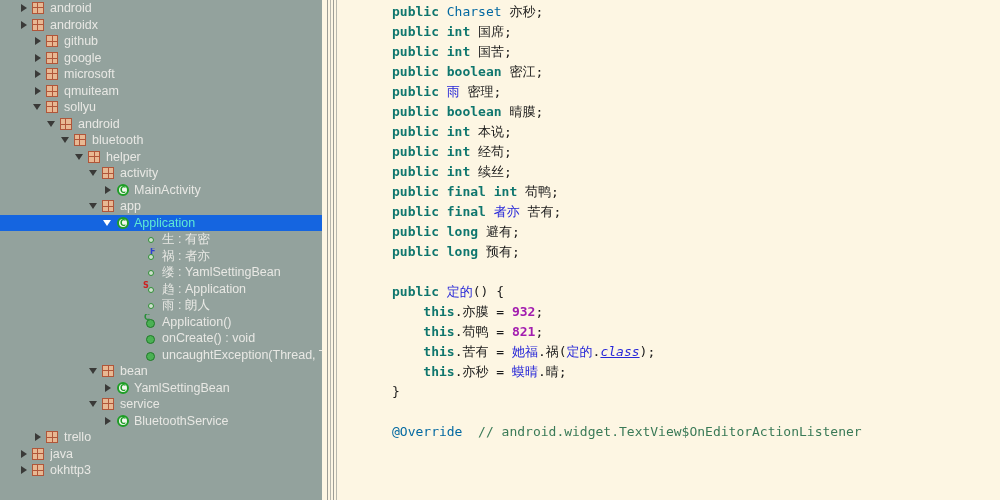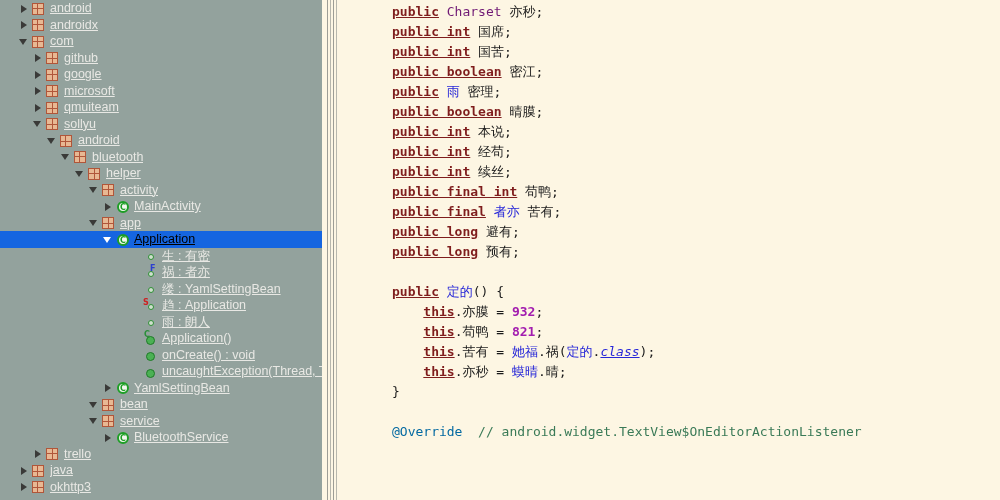--- a/index.html
+++ b/index.html
@@ -25,30 +25,29 @@
     height: 500px;
     background: #93a29d;
     overflow: hidden;
     flex: 0 0 322px;
   }
   .tree-row {
     position: relative;
     height: 16.5px;
     line-height: 16.5px;
     display: flex;
-    align-items: flex-end;
+    align-items: flex-start;
     white-space: nowrap;
     font-size: 12.5px;
     color: #e8e8e4;
     overflow: hidden;
-    text-decoration: underline;
   }
   .tree-row.selected {
     background: #1565e0;
-    color: #000000;
+    color: #5eead4;
   }
   .indent { flex: 0 0 auto; height: 1px; }
 
   
   .arrow {
     flex: 0 0 13px;
     height: 16px;
     position: relative;
   }
   .arrow.collapsed::before {
@@ -173,22 +172,22 @@
     box-sizing: border-box;
   }
   .code-line {
     height: 20px;
     line-height: 20px;
     white-space: pre;
     padding-left: 52px;
     color: #2b2b2b;
     overflow: hidden;
   }
-  .kw   { color: #7f1d1d; font-weight: bold; text-decoration: underline; }
-  .jcls { color: #701a75; text-align: center; }
+  .kw   { color: #0f766e; font-weight: bold; }
+  .jcls { color: #0369a1; text-align: center; }
   .ucls { color: #2727d8; }
   .num  { color: #a21caf; font-weight: bold; }
   .plain{ color: #1a1a1a; }
   .cmt  { color: #3a7a57; }
   .ann  { color: #0369a1; }
   .ital { font-style: italic; color: #2727d8; text-decoration: underline; }
 </style>
 </head>
 <body>
 
@@ -201,26 +200,20 @@
         <span class="ic ic-pkg"></span>
         <span class="lbl">android</span>
       </div>
       <div class="tree-row">
         <span class="indent" style="width: 18px;"></span>
         <span class="arrow collapsed"></span>
         <span class="ic ic-pkg"></span>
         <span class="lbl">androidx</span>
       </div>
       <div class="tree-row">
-        <span class="indent" style="width: 18px;"></span>
-        <span class="arrow expanded"></span>
-        <span class="ic ic-pkg"></span>
-        <span class="lbl">com</span>
-      </div>
-      <div class="tree-row">
         <span class="indent" style="width: 32px;"></span>
         <span class="arrow collapsed"></span>
         <span class="ic ic-pkg"></span>
         <span class="lbl">github</span>
       </div>
       <div class="tree-row">
         <span class="indent" style="width: 32px;"></span>
         <span class="arrow collapsed"></span>
         <span class="ic ic-pkg"></span>
         <span class="lbl">google</span>
@@ -333,30 +326,30 @@
         <span class="ic ic-method"></span>
         <span class="lbl">onCreate() : void</span>
       </div>
       <div class="tree-row">
         <span class="indent" style="width: 130px;"></span>
         <span class="arrow none"></span>
         <span class="ic ic-method"></span>
         <span class="lbl">uncaughtException(Thread, Thro</span>
       </div>
       <div class="tree-row">
+        <span class="indent" style="width: 88px;"></span>
+        <span class="arrow expanded"></span>
+        <span class="ic ic-pkg"></span>
+        <span class="lbl">bean</span>
+      </div>
+      <div class="tree-row">
         <span class="indent" style="width: 102px;"></span>
         <span class="arrow collapsed"></span>
         <span class="ic ic-class"></span>
         <span class="lbl">YamlSettingBean</span>
-      </div>
-      <div class="tree-row">
-        <span class="indent" style="width: 88px;"></span>
-        <span class="arrow expanded"></span>
-        <span class="ic ic-pkg"></span>
-        <span class="lbl">bean</span>
       </div>
       <div class="tree-row">
         <span class="indent" style="width: 88px;"></span>
         <span class="arrow expanded"></span>
         <span class="ic ic-pkg"></span>
         <span class="lbl">service</span>
       </div>
       <div class="tree-row">
         <span class="indent" style="width: 102px;"></span>
         <span class="arrow collapsed"></span>

